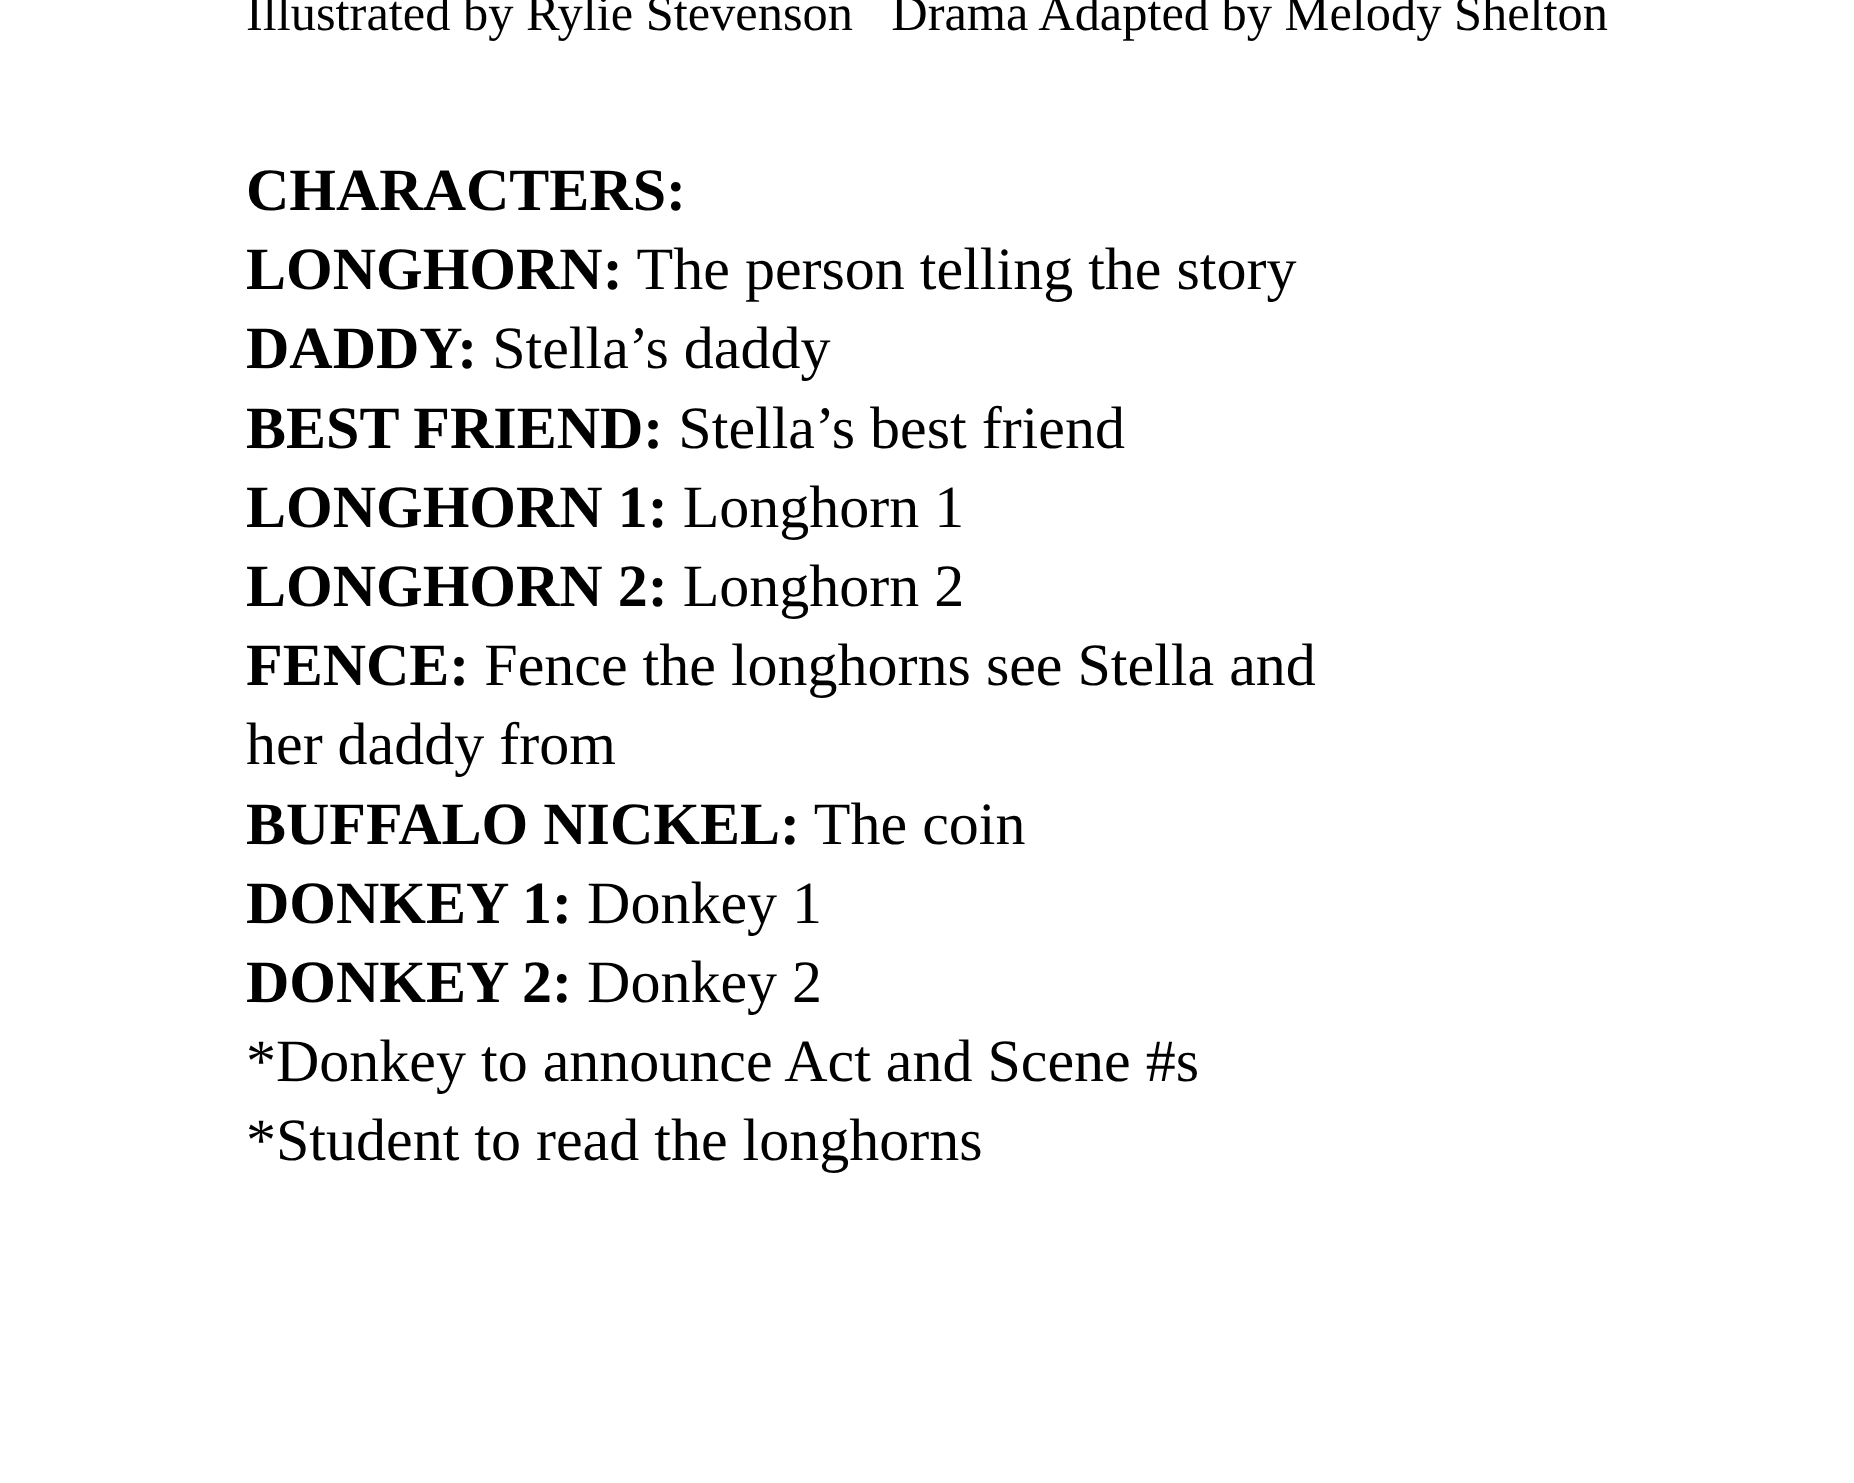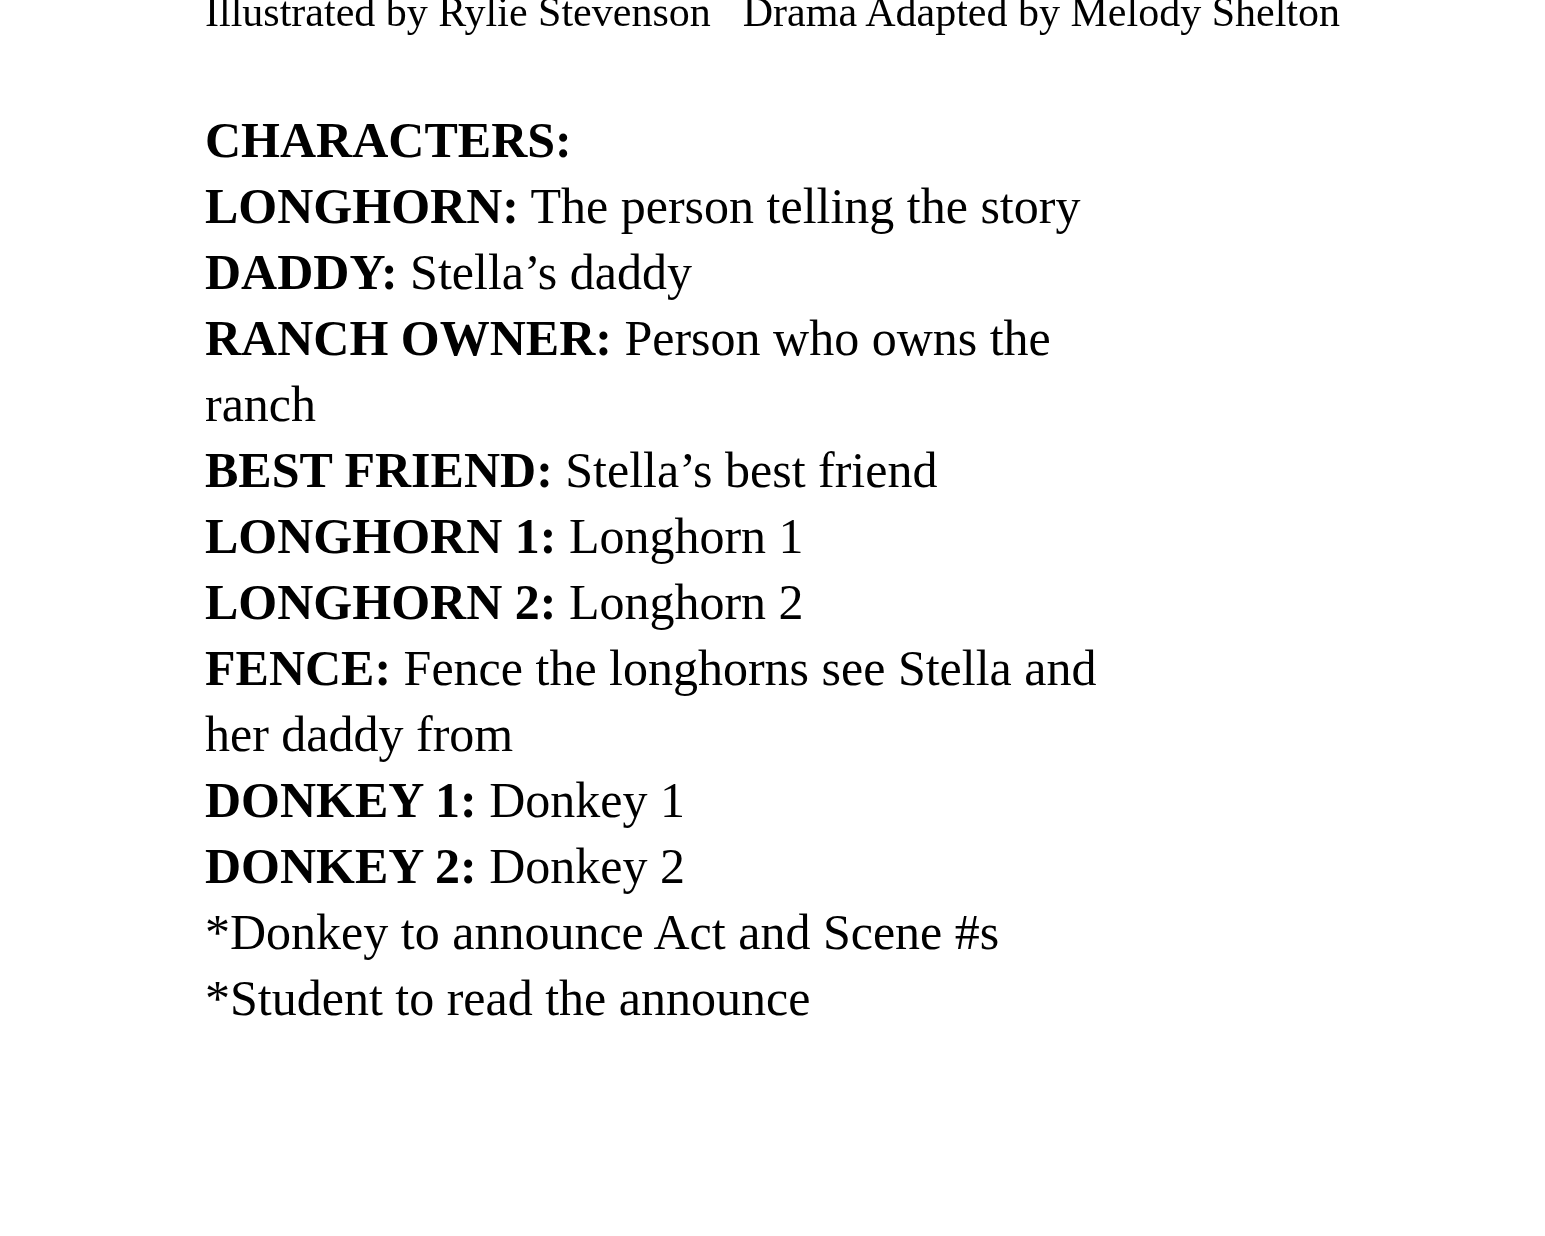--- a/index.html
+++ b/index.html
@@ -25,21 +25,21 @@
     margin-top: -21px;
     font-size: 42px;
     line-height: 66px;
     white-space: nowrap;
   }
   .byline .byline-gap {
     display: inline-block;
     width: 32px;
   }
   .char-section {
-    margin-top: 62px;
+    margin-top: 80px;
     max-width: 905px;
     font-size: 50px;
     line-height: 66px;
   }
   .char-section p {
     margin: 0;
     padding: 0;
   }
   .char-name, .section-heading {
     font-weight: bold;
@@ -64,45 +64,45 @@
 
     <p>
       <span class="char-name">LONGHORN:</span>
       <span>The person telling the story</span>
     </p>
     <p>
       <span class="char-name">DADDY:</span>
       <span>Stella’s daddy</span>
     </p>
     <p>
-      <span class="char-name">RANCH OWNER:</span>
-      <span>Person who owns the ranch</span>
-    </p>
-    <p>
       <span class="char-name">BEST FRIEND:</span>
       <span>Stella’s best friend</span>
     </p>
     <p>
       <span class="char-name">LONGHORN 1:</span>
       <span>Longhorn 1</span>
     </p>
     <p>
       <span class="char-name">LONGHORN 2:</span>
       <span>Longhorn 2</span>
     </p>
     <p>
       <span class="char-name">FENCE:</span>
       <span>Fence the longhorns see Stella and her daddy from</span>
     </p>
     <p>
+      <span class="char-name">BUFFALO NICKEL:</span>
+      <span>The coin</span>
+    </p>
+    <p>
       <span class="char-name">DONKEY 1:</span>
       <span>Donkey 1</span>
     </p>
     <p>
       <span class="char-name">DONKEY 2:</span>
       <span>Donkey 2</span>
     </p>
 
     <p>*Donkey to announce Act and Scene #s</p>
-    <p>*Student to read the announce</p>
+    <p>*Student to read the longhorns</p>
   </div>
 
 </div>
 
 </body></html>

